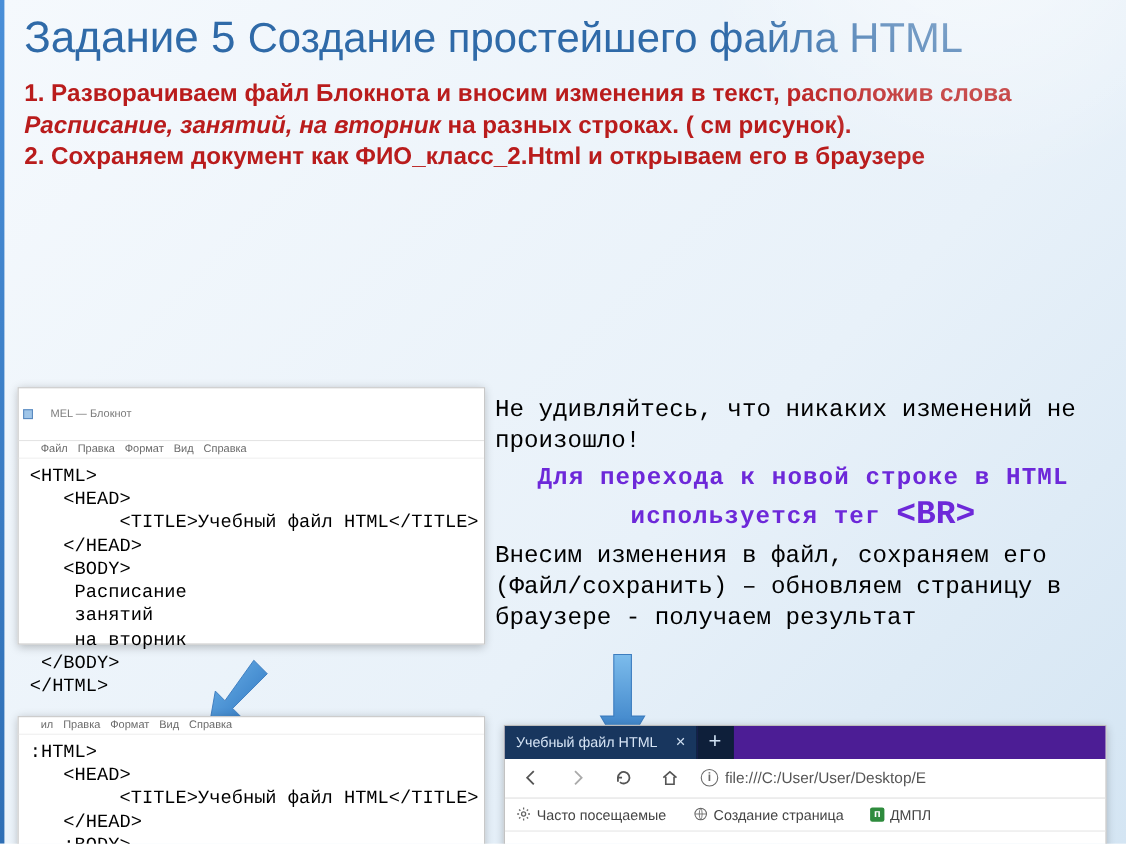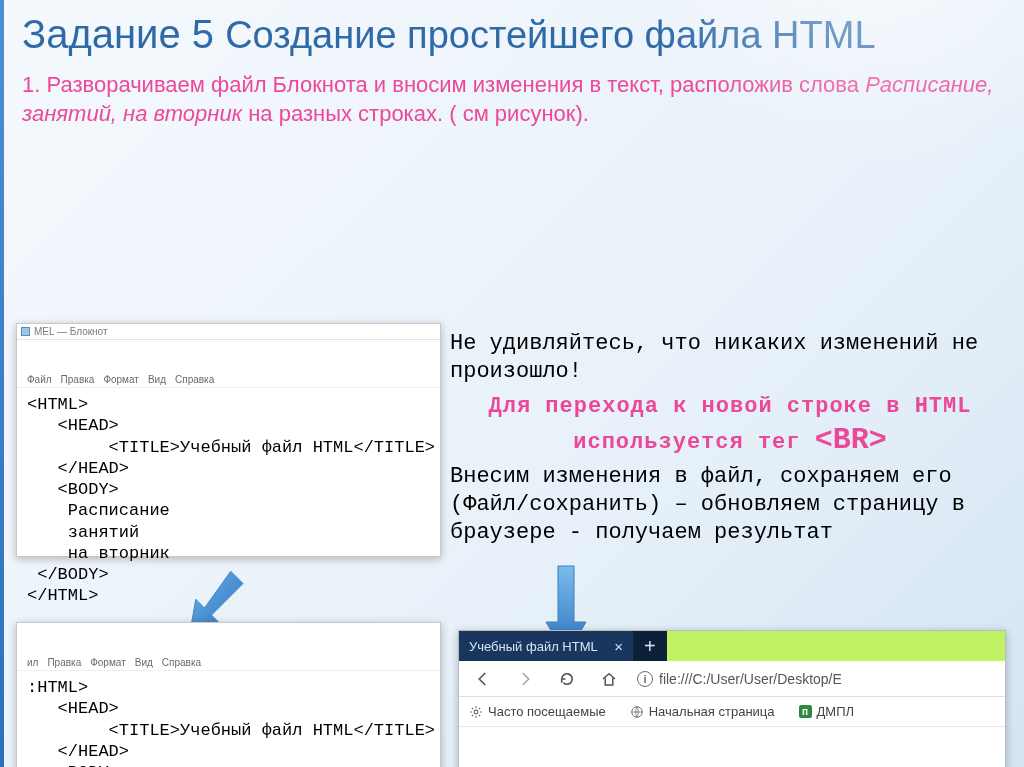--- a/index.html
+++ b/index.html
@@ -9,53 +9,53 @@
     position: relative;
     overflow: hidden;
   }
   .accent-bar { position:absolute; left:0; top:0; bottom:0; width:4px; background: linear-gradient(180deg,#4a8fd8,#2f6fb5); }
   .gloss { position:absolute; right:-120px; top:-350px; width:520px; height:520px; border-radius:50%; background: radial-gradient(circle, rgba(255,255,255,0.9) 0%, rgba(255,255,255,0.35) 45%, rgba(255,255,255,0) 70%); opacity:.7; }
   .title {
     color:#2f6aa8; font-size:40px; font-weight:400;
     padding: 12px 0 0 22px;
   }
   .title .sub { font-size:38px; }
-  .instructions { padding: 14px 22px 4px 22px; color:#ec4899; font-size:22px; line-height:1.3; }
+  .instructions { padding: 14px 22px 4px 22px; color:#b91c1c; font-size:22px; line-height:1.3;font-weight:bold; }
   .instructions em { font-style: italic; }
   .content { position:relative; }
 
   .shot {
     background:#fff; border:1px solid #c8c8c8;
     box-shadow: 0 2px 8px rgba(0,0,0,0.25);
     position:absolute;
   }
-  .shot-titlebar { font-size:10px; color:#7a7a7a; padding:2px 4px; border-bottom:1px solid #e4e4e4; display:flex; align-items:center; gap:4px; }
+  .shot-titlebar { font-size:10px; color:#7a7a7a; padding:18px 4px; border-bottom:1px solid #e4e4e4; display:flex; align-items:center; gap:16px; }
   .shot-titlebar .ico { width:9px; height:9px; background:#9fc5e8; border:1px solid #5a8ac0; }
-  .shot-menu { font-size:10px; color:#6a6a6a; padding:2px 10px; border-bottom:1px solid #efefef; display:flex; gap:9px;margin-top:32px; }
+  .shot-menu { font-size:10px; color:#6a6a6a; padding:2px 20px; border-bottom:1px solid #efefef; display:flex; gap:9px; }
   .code { font-family: Liberation Mono, monospace; font-size:17px; line-height:1.25; padding:6px 10px 10px 10px; color:#000; white-space:pre; }
   .code2 { font-size:17px; }
 
   #np1 { left:16px; top:191px; width:425px; height:234px; }
   #np2 { left:16px; top:490px; width:425px; height:232px; }
 
   .right-col { position:absolute; left:450px; top:196px; width:560px; font-size:22px; color:#000; line-height:1.28;font-family:Liberation Mono, monospace; }
-  .right-col .red { color:#ec4899; font-weight:bold; text-align:center; display:block; padding:4px 0 2px 0; }
+  .right-col .red { color:#6d28d9; font-weight:bold; text-align:center; display:block; padding:4px 0 2px 0; }
   .right-col .red .tag { font-size:30px; font-weight:bold; }
   .right-col .red .space { letter-spacing:1px; }
   .right-col .p { padding: 2px 0; }
 
   
   .arrow1 { position:absolute; left:180px; top:434px; }
   .arrow1 svg { width:70px; height:70px; }
   .arrow2 { position:absolute; left:542px; top:432px; }
   .arrow2 svg { width:48px; height:96px; }
 
   
   #browser { position:absolute; left:458px; top:498px; width:548px; height:222px; background:#fff; border:1px solid #bcbcbc; box-shadow:0 2px 8px rgba(0,0,0,0.25); }
-  .tabbar { background:#bef264; height:30px; display:flex; align-items:stretch; }
+  .tabbar { background:#4c1d95; height:30px; display:flex; align-items:stretch; }
   .tab { background:#18365e; color:#d6e4f5; font-size:13px; display:flex; align-items:center; padding:0 10px; gap:10px; border-right:1px solid #0e1f3a; min-width:175px; position:relative; }
   .tab .x { margin-left:auto; font-size:15px; color:#cfe0f2; }
   .tab.new { background:#0e1f3a; min-width:32px; color:#cfe0f2; font-size:20px; justify-content:center; }
   .toolbar { height:36px; display:flex; align-items:center; gap:14px; padding:0 10px; border-bottom:1px solid #e0e0e0; }
   .navbtn { width:28px; height:28px; display:flex; align-items:center; justify-content:center; color:#666; font-size:18px; }
   .url { display:flex; align-items:center; gap:6px; font-size:14px; color:#555; }
   .url .ico-i { width:16px; height:16px; border-radius:50%; border:1.5px solid #6a6a6a; display:inline-flex; align-items:center; justify-content:center; font-size:11px; font-weight:bold; color:#6a6a6a; }
   .bmbar { height:30px; display:flex; align-items:center; gap:24px; padding:0 10px; font-size:13px; color:#444; border-bottom:1px solid #e6e6e6; }
   .bmbar .item { display:flex; align-items:center; gap:5px; }
   .pg { padding: 14px 14px; font-size:16px; line-height:1.5; font-family: "Times New Roman", serif; }
@@ -70,20 +70,21 @@
 <div class="gloss"></div>
 
 <h1 class="title">
   <span>Задание 5 </span><span class="sub">Создание простейшего файла HTML</span>
 </h1>
 
 <div class="instructions">
   <div>
     <span>1. Разворачиваем файл Блокнота и вносим изменения в текст, расположив слова </span><em>Расписание, занятий, на вторник</em><span> на разных строках. ( см рисунок).</span>
   </div>
+  <div>2. Сохраняем документ как ФИО_класс_2.Html и открываем его в браузере</div>
 </div>
 
 <div class="content">
 
   <div id="np1" class="shot">
     <div class="shot-titlebar">
       <span class="ico"></span>
       <span>MEL — Блокнот</span>
     </div>
     <div class="shot-menu">
@@ -200,21 +201,21 @@
             <circle cx="12" cy="12" r="3.2" fill="none" stroke="#666" stroke-width="2"></circle>
             <path d="M12 2v3M12 19v3M2 12h3M19 12h3M5 5l2 2M17 17l2 2M19 5l-2 2M7 17l-2 2" stroke="#666" stroke-width="2"></path>
           </svg>
         <span>Часто посещаемые</span>
       </span>
       <span class="item">
         <svg class="globeico" viewBox="0 0 24 24">
             <circle cx="12" cy="12" r="9" fill="none" stroke="#666" stroke-width="1.6"></circle>
             <path d="M3 12h18M12 3c3 3 3 15 0 18M12 3c-3 3-3 15 0 18" fill="none" stroke="#666" stroke-width="1.3"></path>
           </svg>
-        <span>Начальная страница</span>
+        <span>Создание страница</span>
       </span>
       <span class="item">
         <span class="greenico">п</span>
         <span>ДМПЛ</span>
       </span>
     </div>
     <div class="pg">
       
       
       

